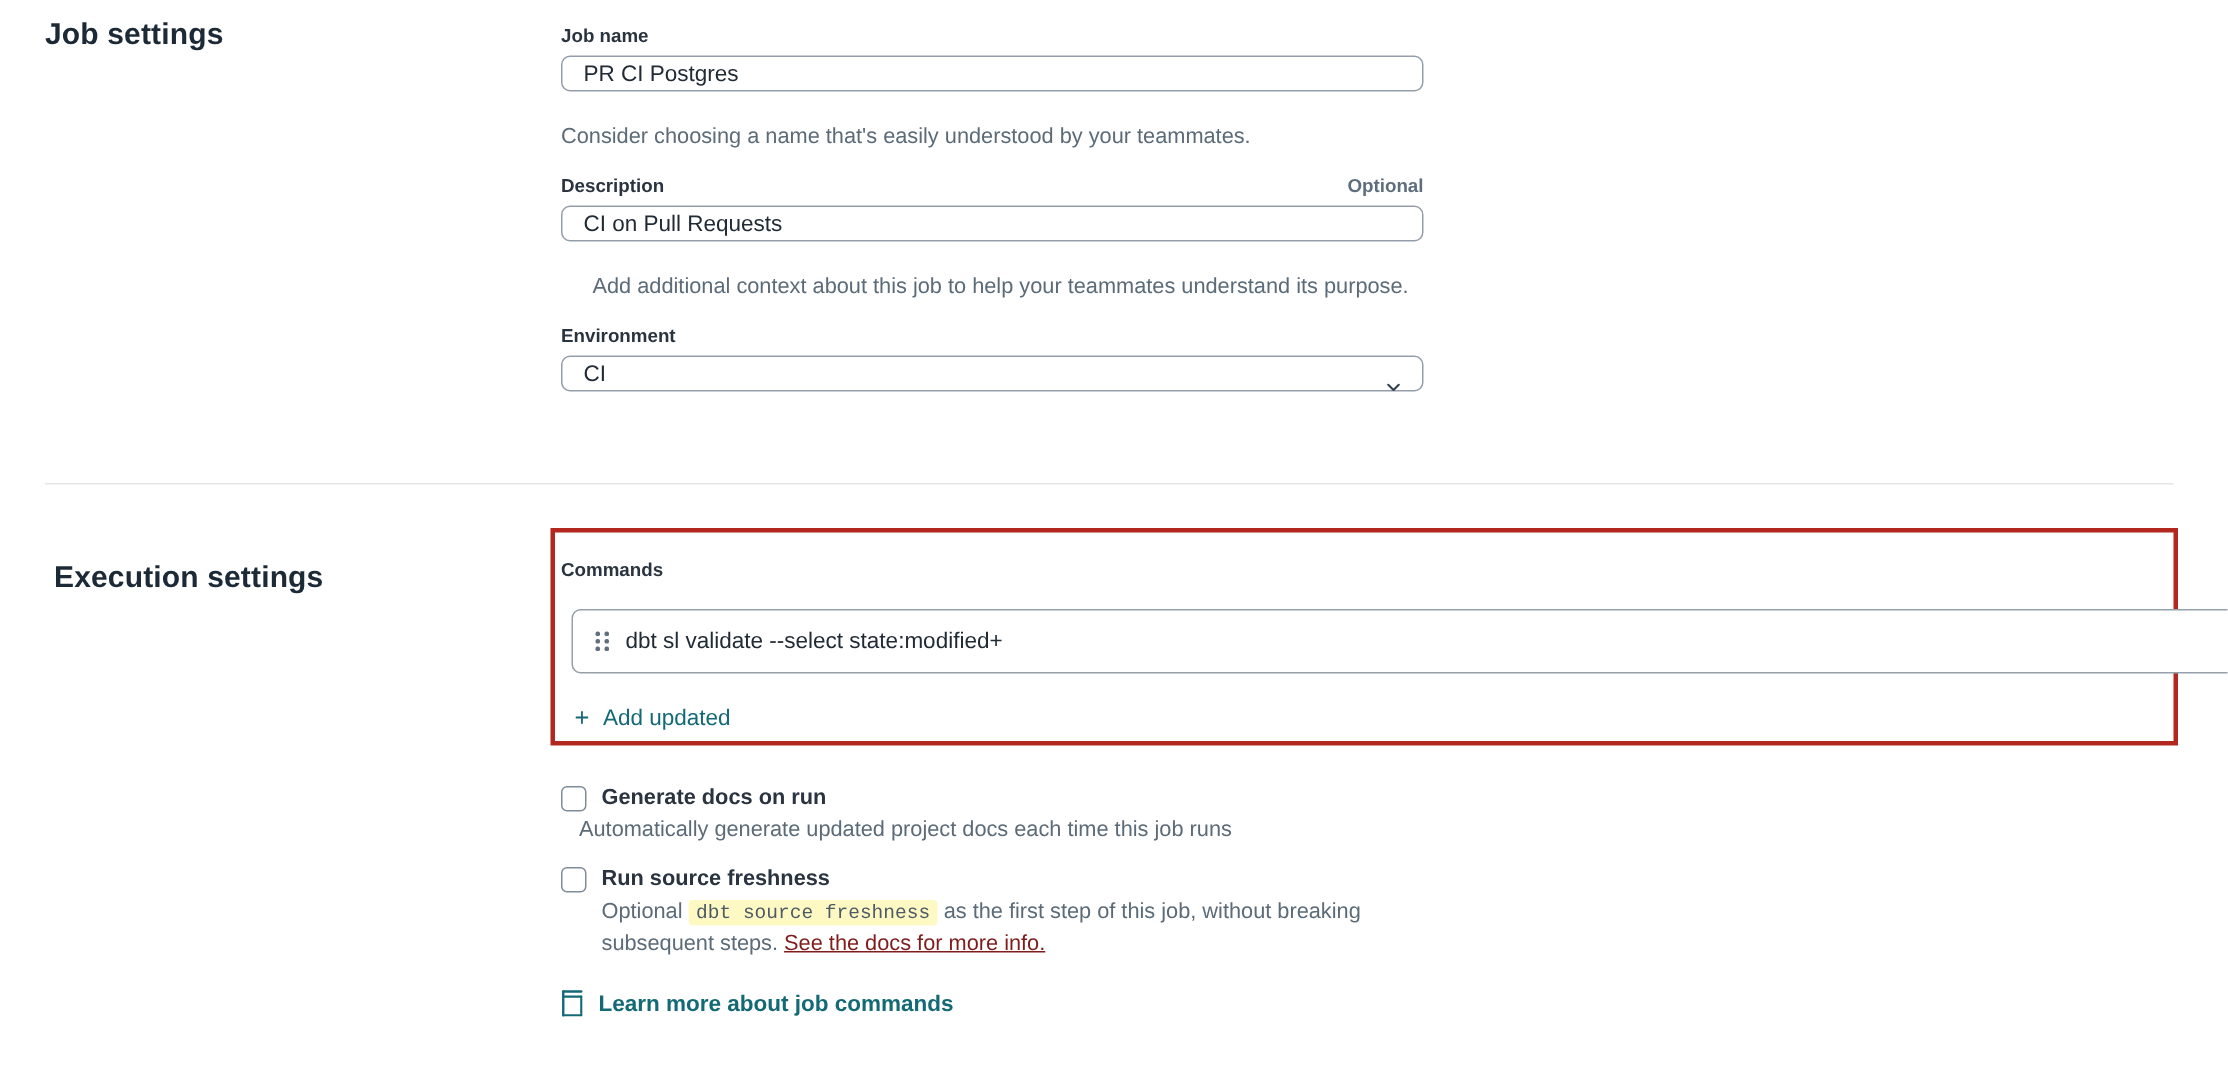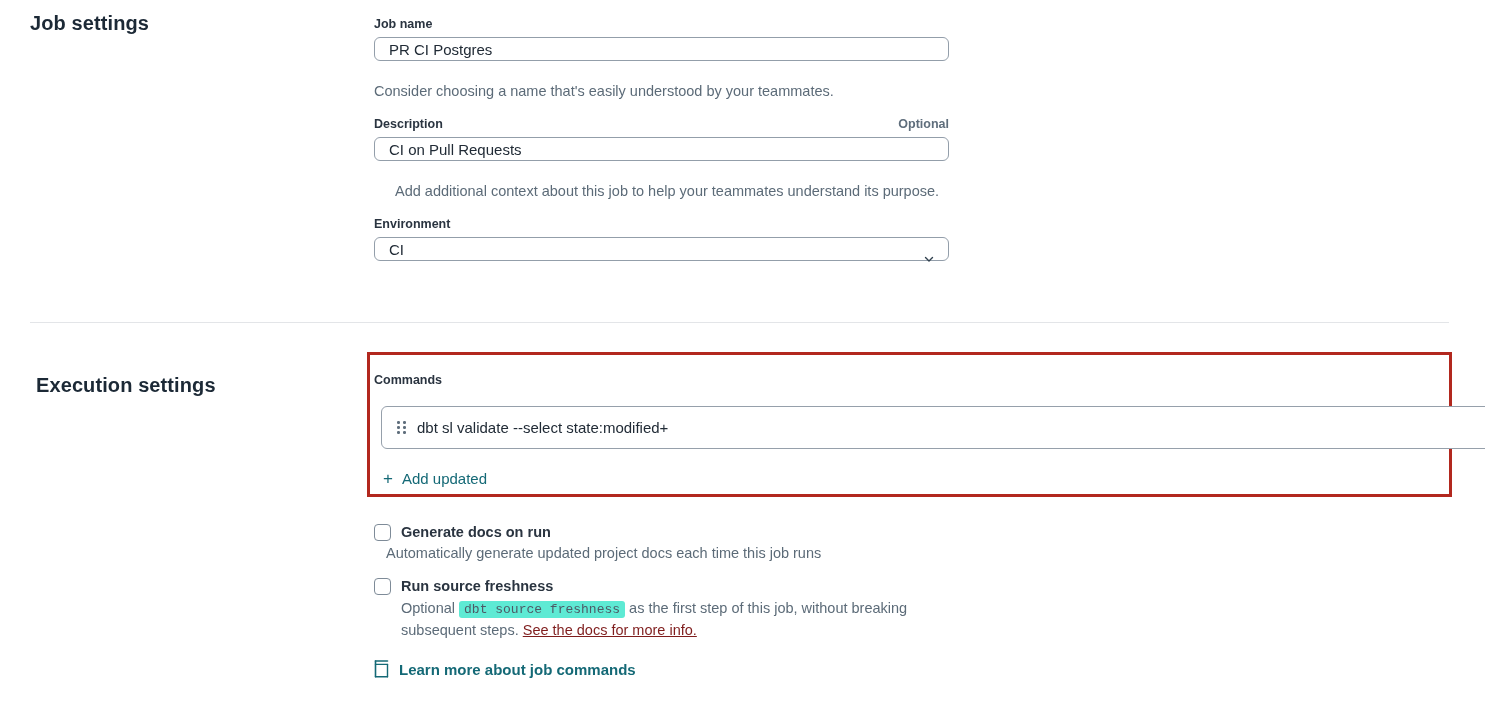--- a/index.html
+++ b/index.html
@@ -89,21 +89,21 @@
   }
   .cb-title { font-size: 14.5px; font-weight: 700; color: #2a3440; }
   .cb-desc  { font-size: 14.5px; color: #5c6b78; }
 
   .freshness-desc {
     width: 545px; font-size: 14.5px; color: #5c6b78; line-height: 20px;
   }
   .code-chip {
     font-family: "Liberation Mono", "DejaVu Sans Mono", monospace;
     font-size: 13px; color: #4d5a66;
-    background: #5eead4; border-radius: 3px;
+    background: #fef9c3; border-radius: 3px;
     padding: 1px 5px;
   }
   .docs-link {
     color: #7f1d1d; text-decoration: underline; cursor: pointer;
   }
 
   .learn-more {
     display: inline-flex; align-items: center; gap: 10px;
     color: #146976; font-size: 15px; font-weight: 700; cursor: pointer;
     text-decoration: none;

